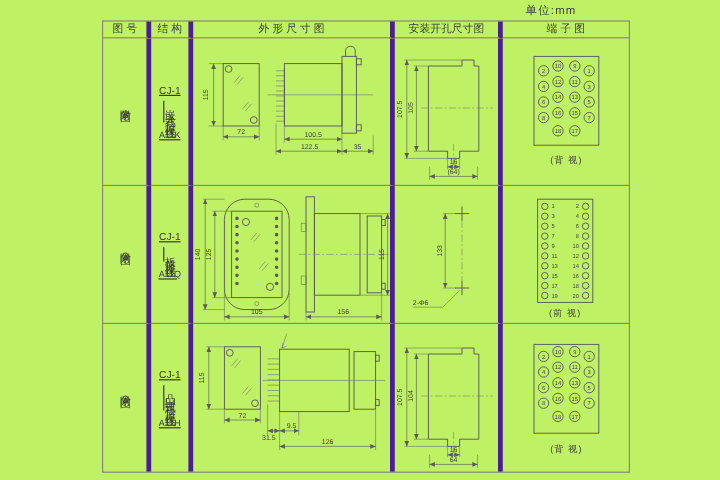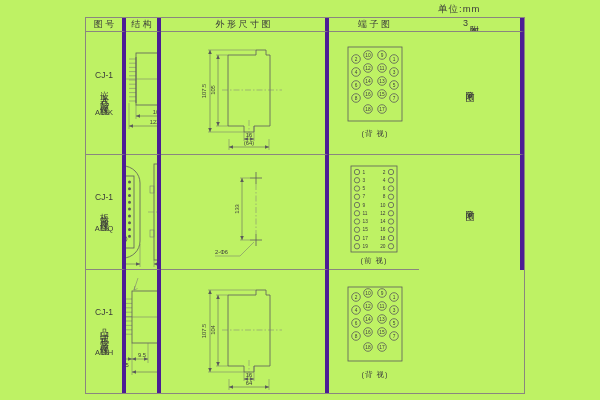--- a/index.html
+++ b/index.html
@@ -9,21 +9,21 @@
   .tbl { position:absolute; left:85px; top:17px; display:grid;
          grid-template-columns:40px 35px 168px 90px 105px;
          grid-template-rows:14px 123px 115px 123px;
          border:1px solid #8a867f; }
   .c { border-right:4px solid #4c1d95; border-bottom:1px solid #8a867f;
        display:flex; align-items:center; justify-content:center; position:relative; overflow:hidden; }
   .c.last { border-right:none; }
   .c.bot { border-bottom:none; }
   .hd { font-size:9px; white-space:nowrap; }
   .vtext { writing-mode:vertical-rl; text-orientation:upright; font-size:9px; letter-spacing:3px; line-height:1; }
-  .structcell { flex-direction:column; padding:5px 0; }
+  .structcell { flex-direction:column; padding:5px 0;text-decoration:underline; }
   .model { font-size:8.5px; margin-bottom:4px; }
   .code  { font-size:7.5px; margin-top:6px; }
   svg { display:block; flex:none; }
   .o    { fill:none; stroke:#5b5b5b; stroke-width:0.8; }
   .thin { fill:none; stroke:#6f6f6f; stroke-width:0.5; }
   .dim  { fill:none; stroke:#5b5b5b; stroke-width:0.55; marker-start:url(#arw); marker-end:url(#arw); }
   .cl   { fill:none; stroke:#7a7a7a; stroke-width:0.5; stroke-dasharray:6 2 1.5 2; }
   .dots { fill:none; stroke:#5b5b5b; stroke-width:3; stroke-dasharray:0 6.78; stroke-linecap:round; }
   .dt   { font-size:5.8px; fill:#3d3d3d; }
   .tn   { font-size:4.8px; fill:#3d3d3d; }
@@ -42,20 +42,21 @@
 
 <div class="sheet">
 
   <div class="unit">单位:mm</div>
 
   <div class="tbl">
 
     <div class="c hd">图 号</div>
     <div class="c hd">结 构</div>
     <div class="c hd">外 形 尺 寸 图</div>
+    <div class="c hd">安装开孔尺寸图</div>
     <div class="c hd last">端 子 图</div>
 
     <div class="c">
       <span class="vtext">附图3</span>
     </div>
     <div class="c structcell">
       <span class="model">CJ-1</span>
       <span class="vtext">嵌入式后接线</span>
       <span class="code">A11K</span>
     </div>

